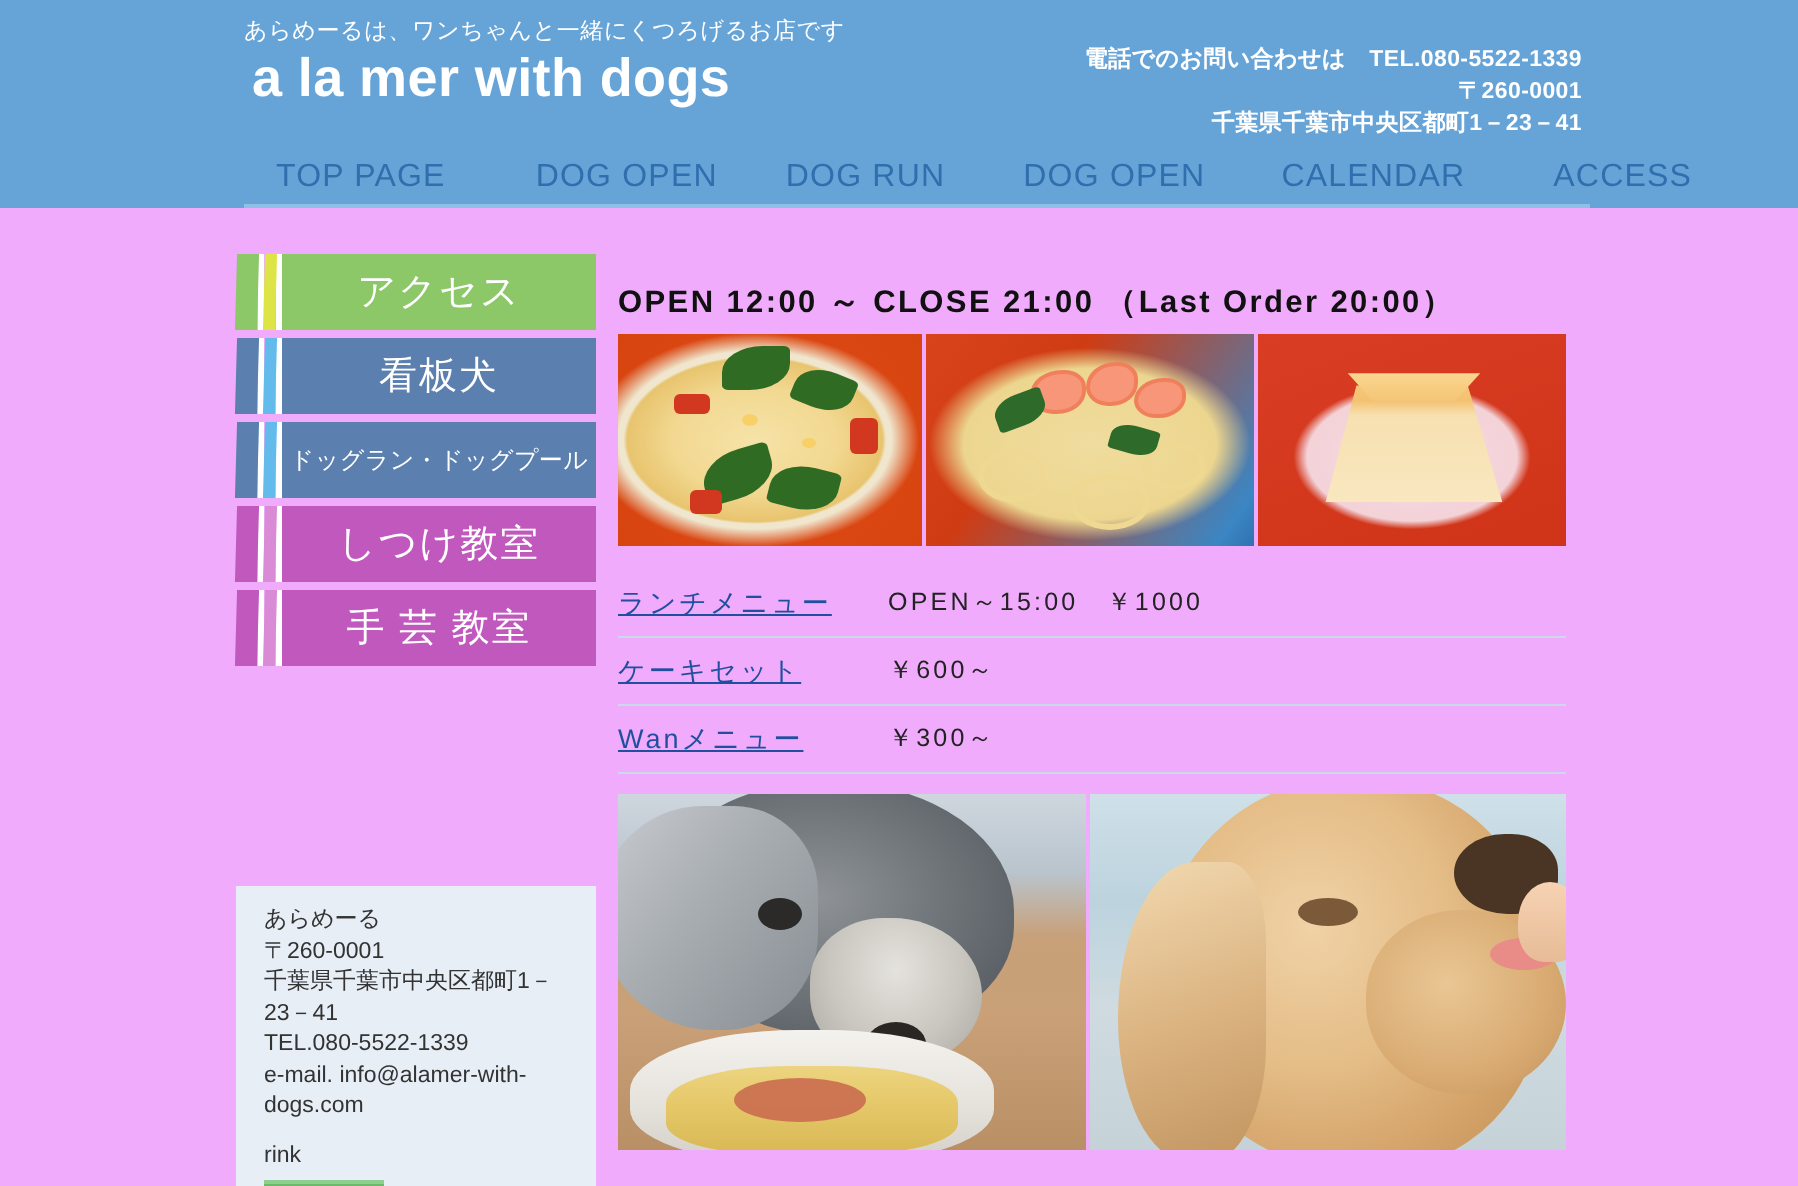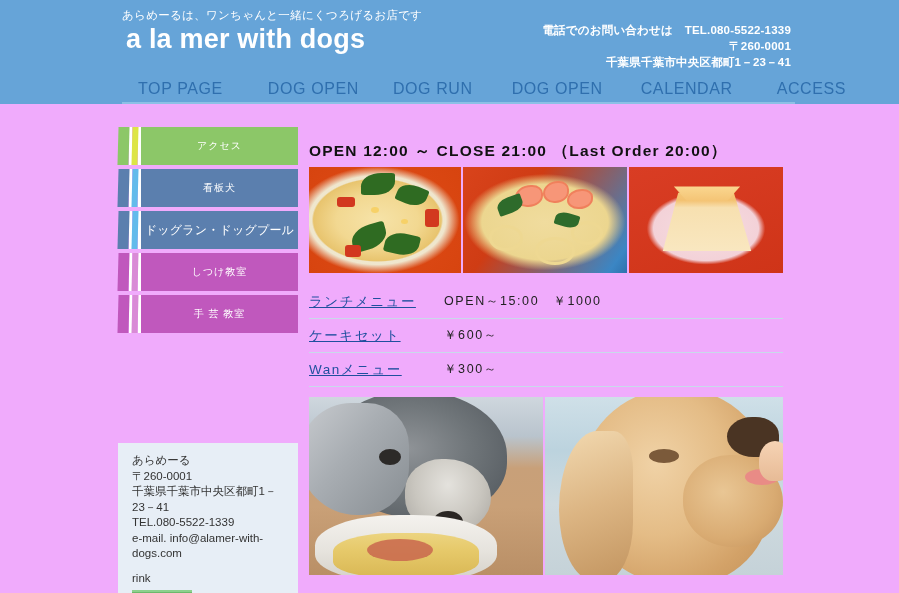--- a/index.html
+++ b/index.html
@@ -55,21 +55,21 @@
   .sidebar { position:absolute; left:118px; top:127px; width:180px; }
   .side-item {
     position:relative; height:38px; margin-bottom:4px;
     display:flex; align-items:stretch;
   }
   .si-blk1 { width:11px; }
   .si-gap  { width:3px; background:#fff; }
   .si-blk2 { width:6px; }
   .si-main {
     flex:1; display:flex; align-items:center; justify-content:center;
-    color:#ffffff; font-size:10px; letter-spacing:1px; white-space:nowrap;
+    color:#ffffff; font-size:19px; letter-spacing:1px; white-space:nowrap;
   }
   .si-main.small { font-size:12px; letter-spacing:0.2px; }
 
   
   .si-blk1, .si-blk2 { transform: skewX(-1.6deg); }
 
   
   .info-panel {
     position:absolute; left:118px; top:443px; width:180px; height:150px;
     background:#e7eef6;

